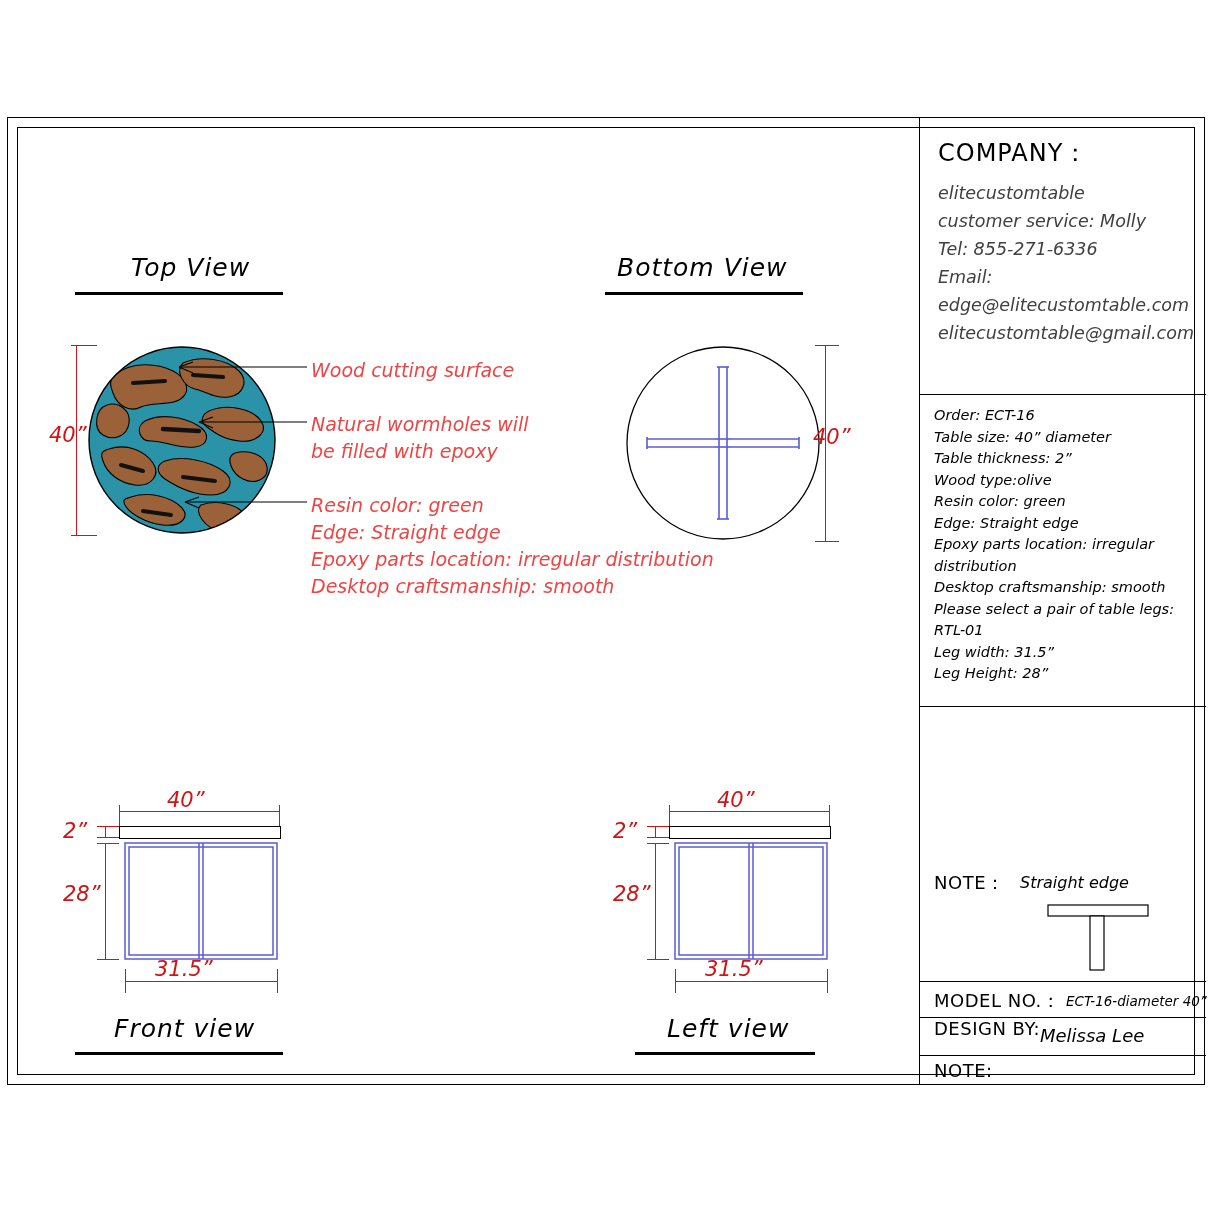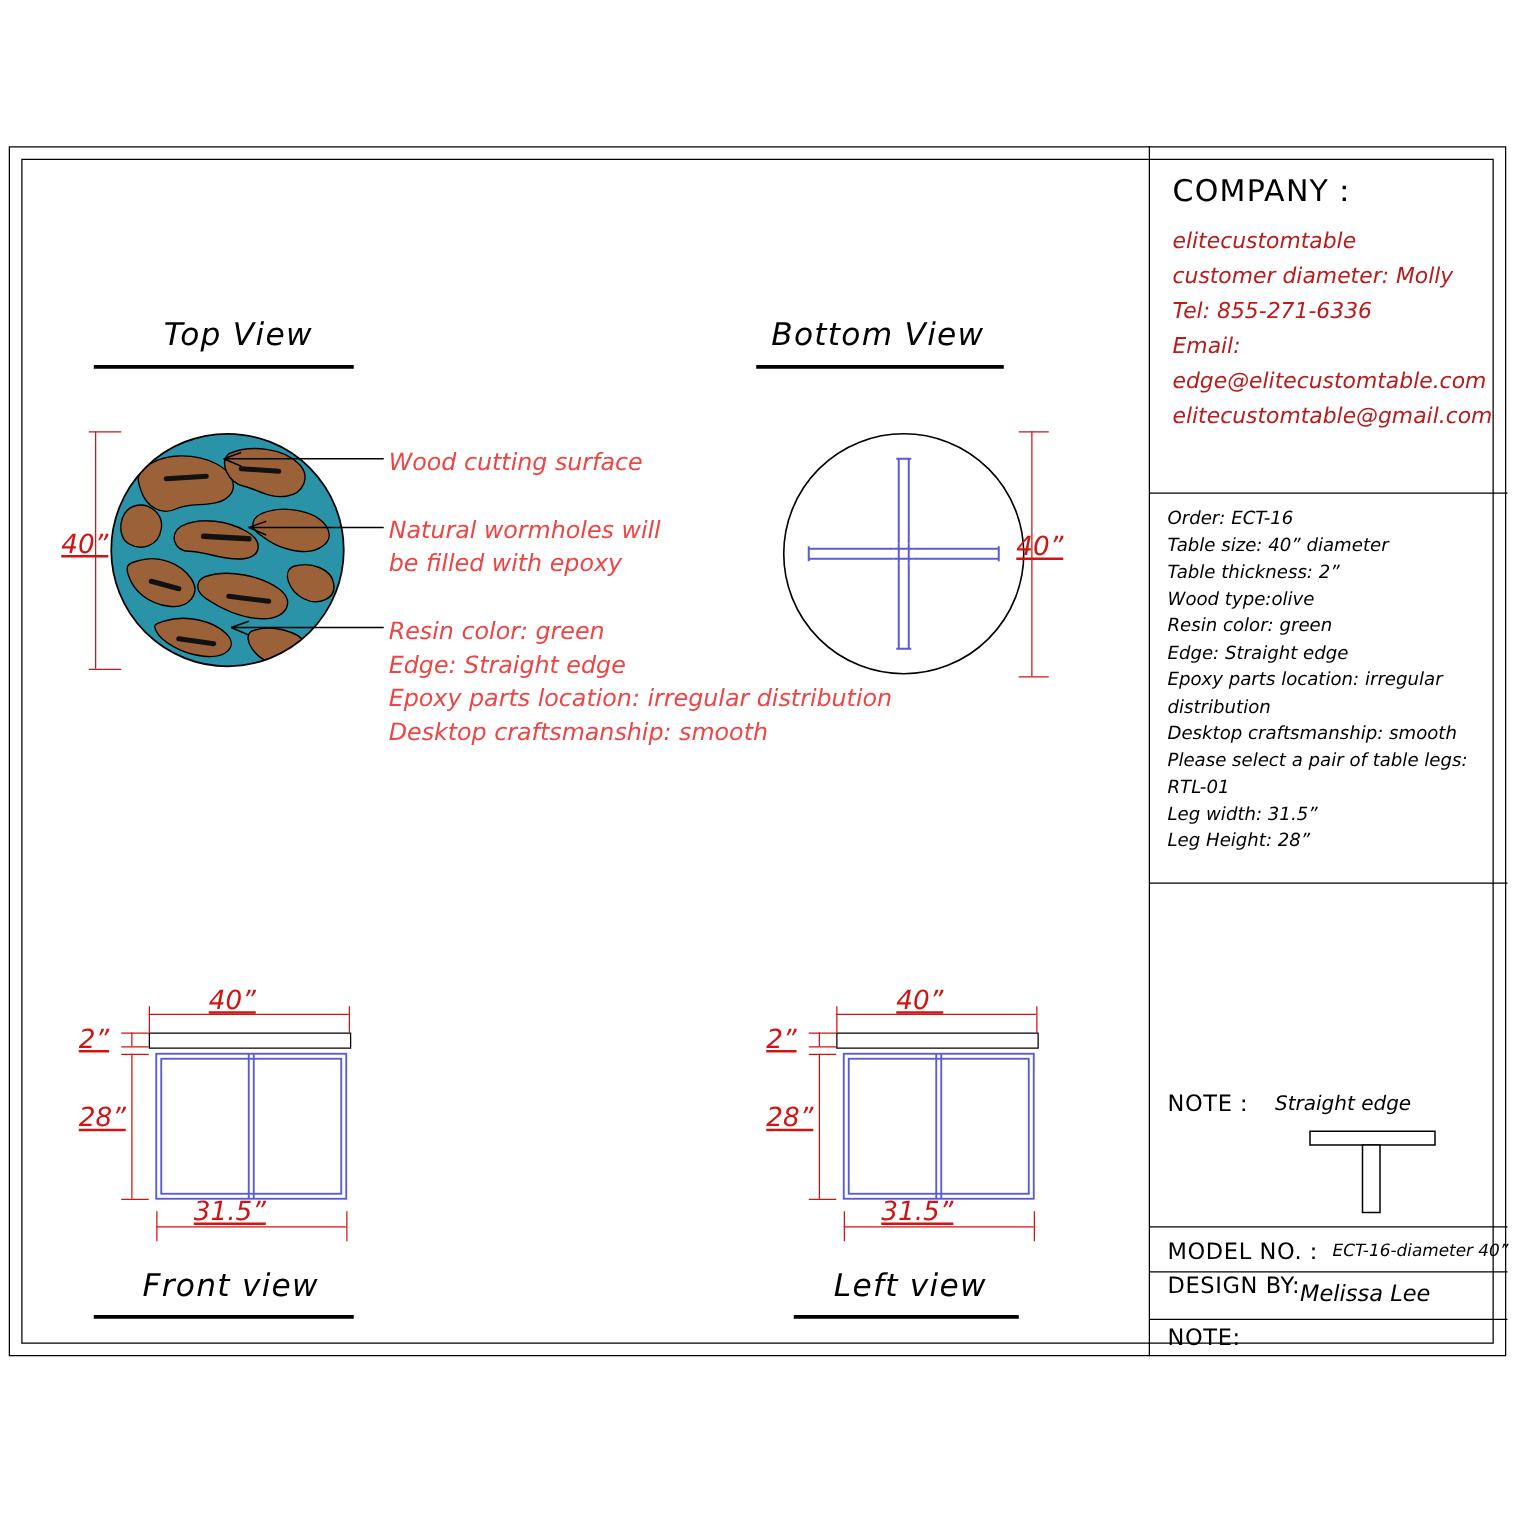--- a/index.html
+++ b/index.html
@@ -54,21 +54,20 @@
     height: 3px;
     background: #000;
   }
   .dim {
     position: absolute;
     color: #d01414;
     font-family: "DejaVu Sans", sans-serif;
     font-style: italic;
     font-size: 21px;
     white-space: nowrap;
-    text-decoration: underline;
   }
   .lbl-blk {
     position: absolute;
     font-family: "DejaVu Sans", sans-serif;
     font-style: italic;
     font-size: 19px;
     color: #ef4444;
     white-space: nowrap;
     line-height: 27px;
   }
@@ -95,21 +94,21 @@
     font-family: "DejaVu Sans", sans-serif;
     color: #000;
     padding: 20px 0 0 18px;
     letter-spacing: 1px;
   }
   .company-lines {
     padding: 10px 0 0 18px;
     font-size: 17.5px;
     font-style: italic;
     line-height: 28px;
-    color: #b91c1c;
+    color: #404040;
   }
   .spec-lines {
     padding: 10px 0 0 14px;
     font-size: 14.5px;
     font-style: italic;
     line-height: 21.5px;
     color: #000;
   }
   .legend-row {
     position: absolute;
@@ -329,21 +328,21 @@
 
   <div class="view-title" style="left:660px; top:897px;">Left view</div>
   <div class="title-rule" style="left:628px; top:935px; width:180px;"></div>
 
   <div class="panel">
 
     <div class="panel-sec" style="top:0; height:278px;">
       <div class="company-head">COMPANY：</div>
       <div class="company-lines">
         <div>elitecustomtable</div>
-        <div>customer diameter: Molly</div>
+        <div>customer service: Molly</div>
         <div>Tel: 855-271-6336</div>
         <div>Email:</div>
         <div>edge@elitecustomtable.com</div>
         <div>elitecustomtable@gmail.com</div>
       </div>
     </div>
 
     <div class="panel-sec" style="top:278px; height:312px;">
       <div class="spec-lines">
         <div>Order: ECT-16</div>

